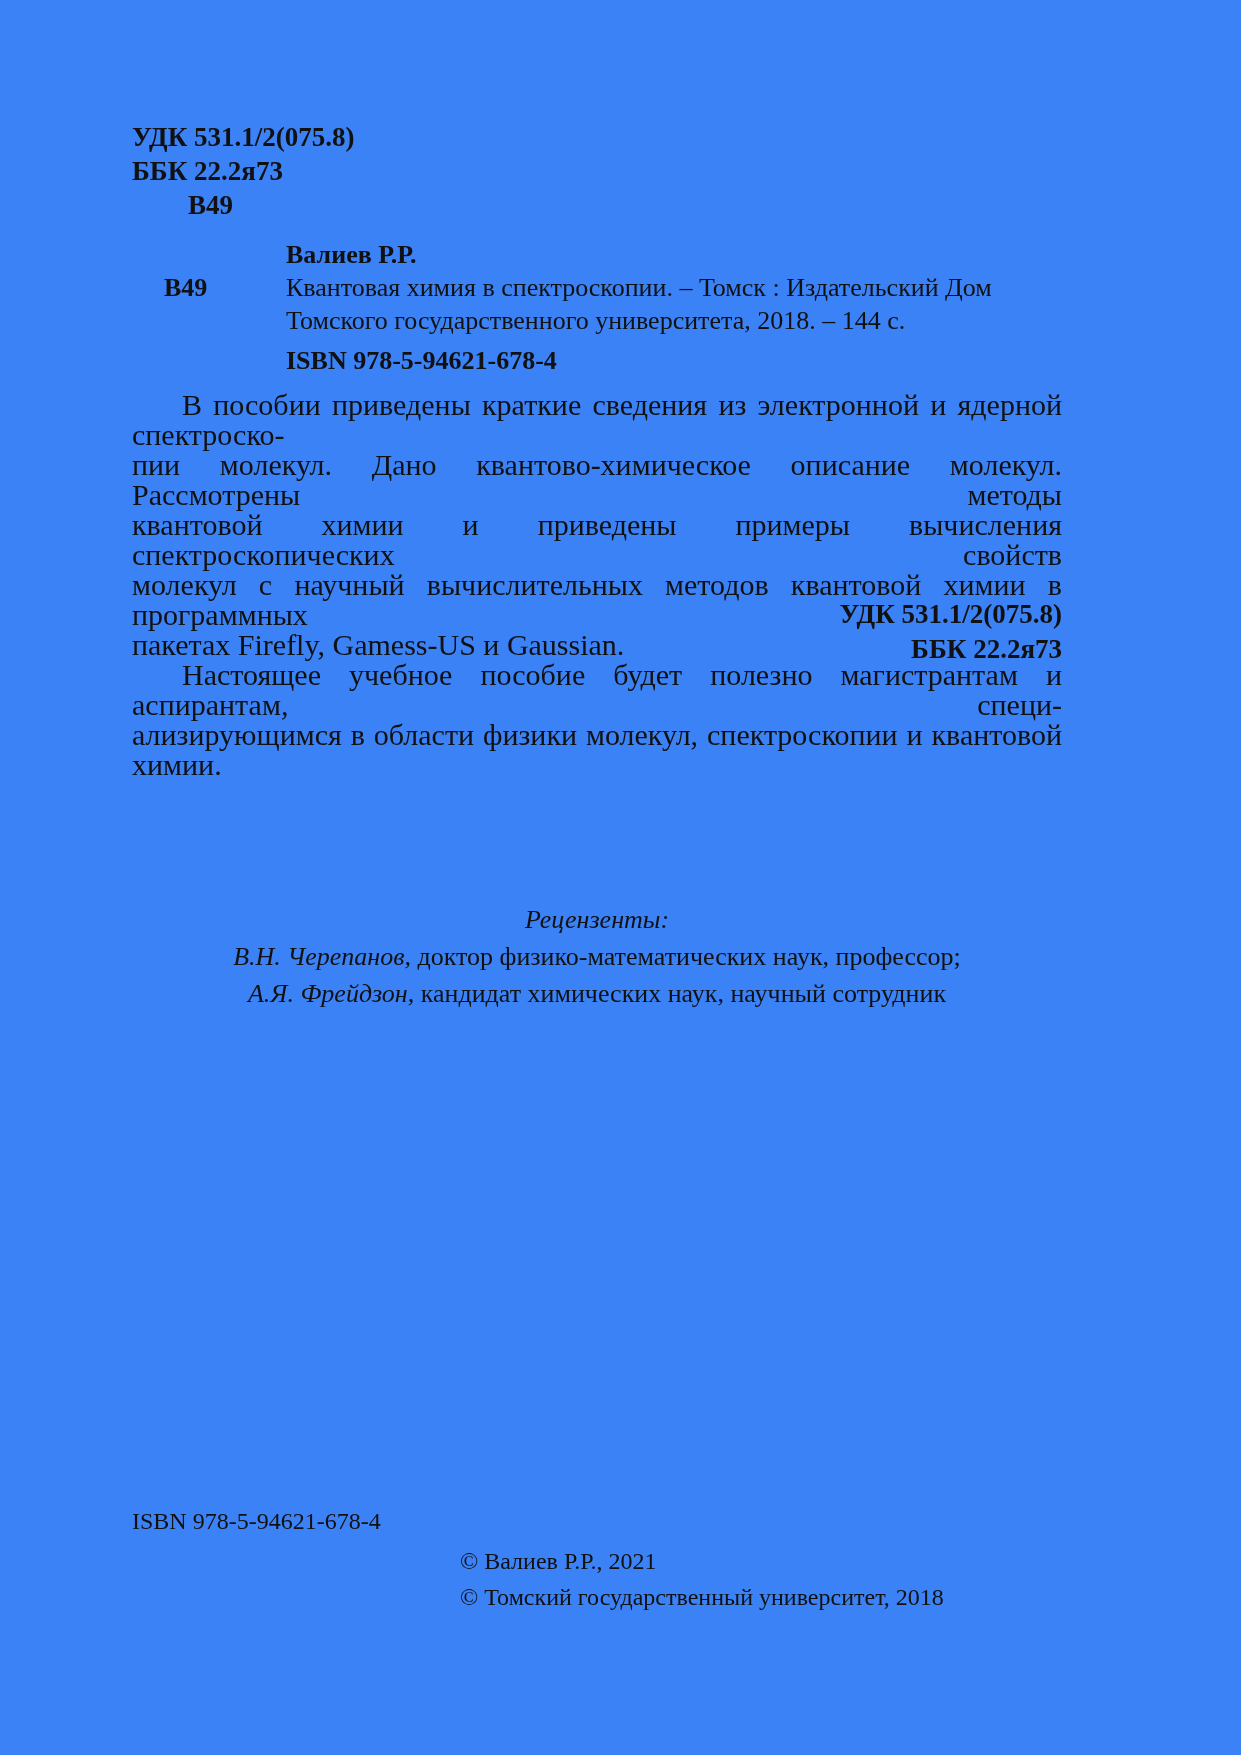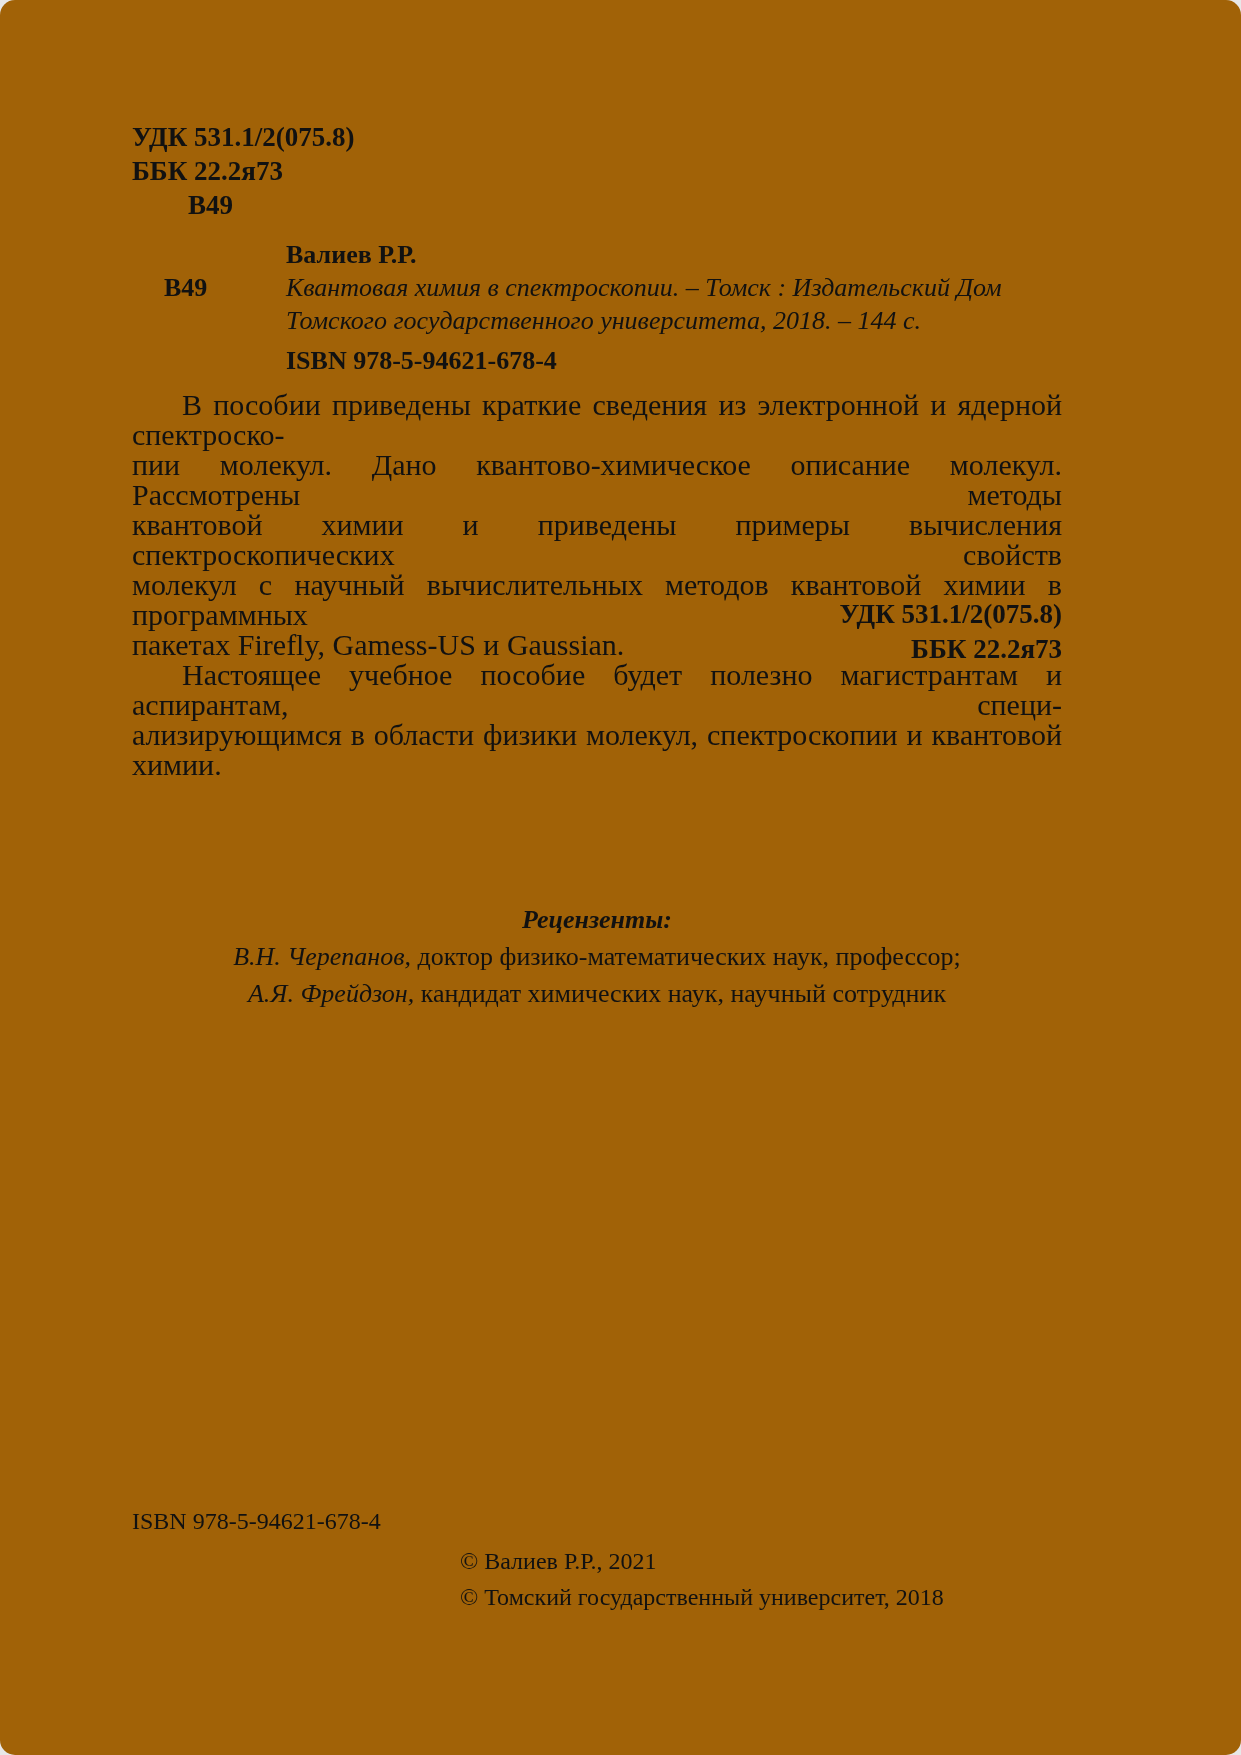--- a/index.html
+++ b/index.html
@@ -5,25 +5,24 @@
   html, body {
     margin: 0;
     padding: 0;
     background: #e8e8e8;
   }
   .page {
     position: relative;
     width: 1241px;
     height: 1755px;
     margin: 0 auto;
-    background: #a16207;
+    background: #3b82f6;
     color: #111111;
     font-family: "Liberation Serif", "DejaVu Serif", serif;
     overflow: hidden;
-    border-radius: 15px;
   }
   .abs { position: absolute; }
 
   
   .top-block {
     left: 132px;
     top: 120px;
     font-size: 27px;
     font-weight: bold;
     line-height: 34px;
@@ -39,21 +38,21 @@
     line-height: 33px;
     font-size: 26px;
   }
   .card-author { margin-left: 138px; font-weight: bold; }
   .card-code {
     position: absolute;
     left: 16px;
     top: 33px;
     font-weight: bold;
   }
-  .card-title { margin-left: 138px; font-style: italic; }
+  .card-title { margin-left: 138px; }
   .card-isbn {
     margin-left: 138px;
     margin-top: 7px;
     font-weight: bold;
   }
 
   
   .abstract {
     left: 132px;
     top: 390px;
@@ -83,21 +82,21 @@
   
   .reviewers {
     left: 132px;
     top: 901px;
     width: 930px;
     text-align: center;
     font-size: 26px;
     line-height: 37px;
   }
   .reviewers-heading {
-    font-weight: bold;
+    font-weight: normal;
     font-style: italic;
     text-align: center;
   }
   .reviewer-name { font-style: italic; }
 
   
   .footer-isbn {
     left: 132px;
     top: 1508px;
     font-size: 24px;

